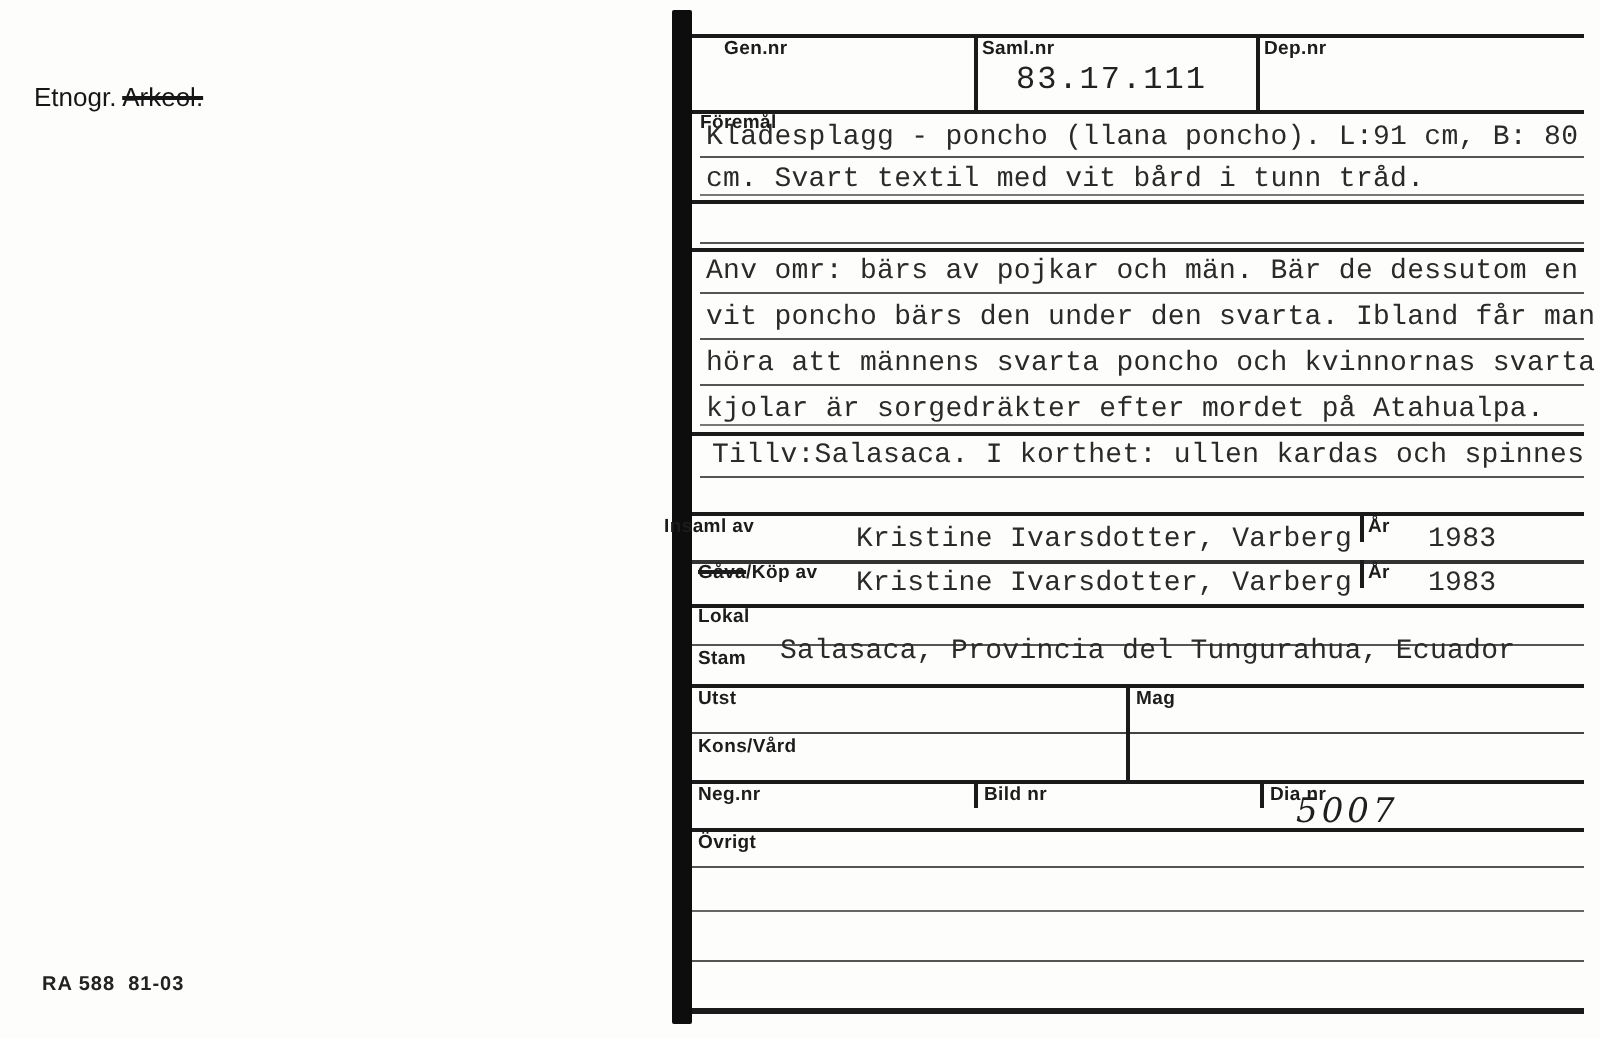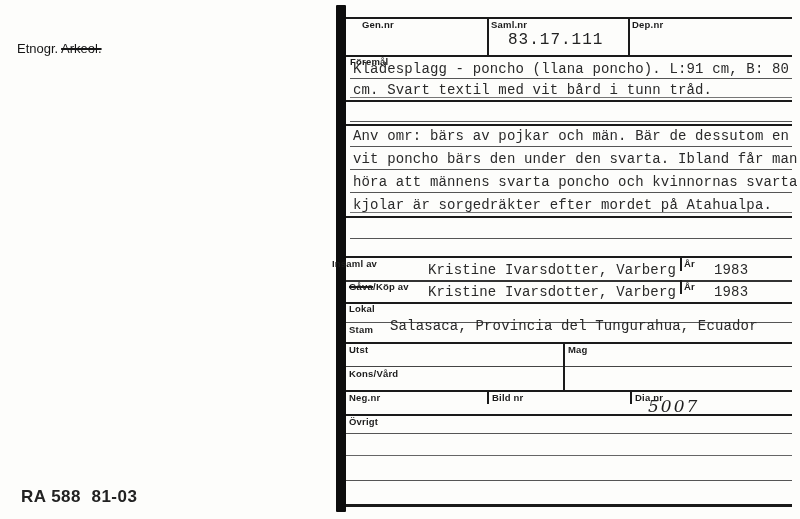--- a/index.html
+++ b/index.html
@@ -17,21 +17,21 @@
     font-size:15px;font-weight:bold;letter-spacing:0.4px;
     color:#111;
   }
   .hdr-dept{
     left:17px;top:41px;
     font-size:13px;color:#161616;
   }
   .struck{text-decoration:line-through;text-decoration-thickness:2px;}
   .form-code{
     left:21px;top:487px;
-    font-size:17px;font-weight:bold;letter-spacing:0.5px;color:#222;
+    font-size:10px;font-weight:bold;letter-spacing:0.5px;color:#222;
   }
   .spine{
     position:absolute;left:336px;top:5px;width:10px;height:507px;
     background:#0d0d0d;border-radius:1px;
   }
   .lbl{
     font-size:9.5px;font-weight:bold;color:#1c1c1c;letter-spacing:0.2px;
   }
   .typed{
     font-family:"Liberation Mono","DejaVu Sans Mono",monospace;
@@ -100,20 +100,21 @@
   <div class="abs lbl" style="left:350px;top:56px">Föremål</div>
   <div class="abs typed" style="left:353px;top:61px">Klädesplagg - poncho (llana poncho). L:91 cm, B: 80</div>
   <div class="abs typed" style="left:353px;top:82px">cm. Svart textil med vit bård i tunn tråd.</div>
 
 
   <div class="abs typed" style="left:353px;top:128px">Anv omr: bärs av pojkar och män. Bär de dessutom en</div>
   <div class="abs typed" style="left:353px;top:151px">vit poncho bärs den under den svarta. Ibland får man</div>
   <div class="abs typed" style="left:353px;top:174px">höra att männens svarta poncho och kvinnornas svarta</div>
   <div class="abs typed" style="left:353px;top:197px">kjolar är sorgedräkter efter mordet på Atahualpa.</div>
 
+  <div class="abs typed" style="left:356px;top:220px">Tillv:Salasaca. I korthet: ullen kardas och spinnes</div>
 
   <div class="abs lbl" style="left:332px;top:258px">Insaml av</div>
   <div class="abs typed" style="left:428px;top:262px">Kristine Ivarsdotter, Varberg</div>
   <div class="abs lbl" style="left:684px;top:258px">År</div>
   <div class="abs typed" style="left:714px;top:262px">1983</div>
 
   <div class="abs lbl" style="left:349px;top:281px"><span class="struck">Gåva</span><span>/Köp av</span></div>
   <div class="abs typed" style="left:428px;top:284px">Kristine Ivarsdotter, Varberg</div>
   <div class="abs lbl" style="left:684px;top:281px">År</div>
   <div class="abs typed" style="left:714px;top:284px">1983</div>

